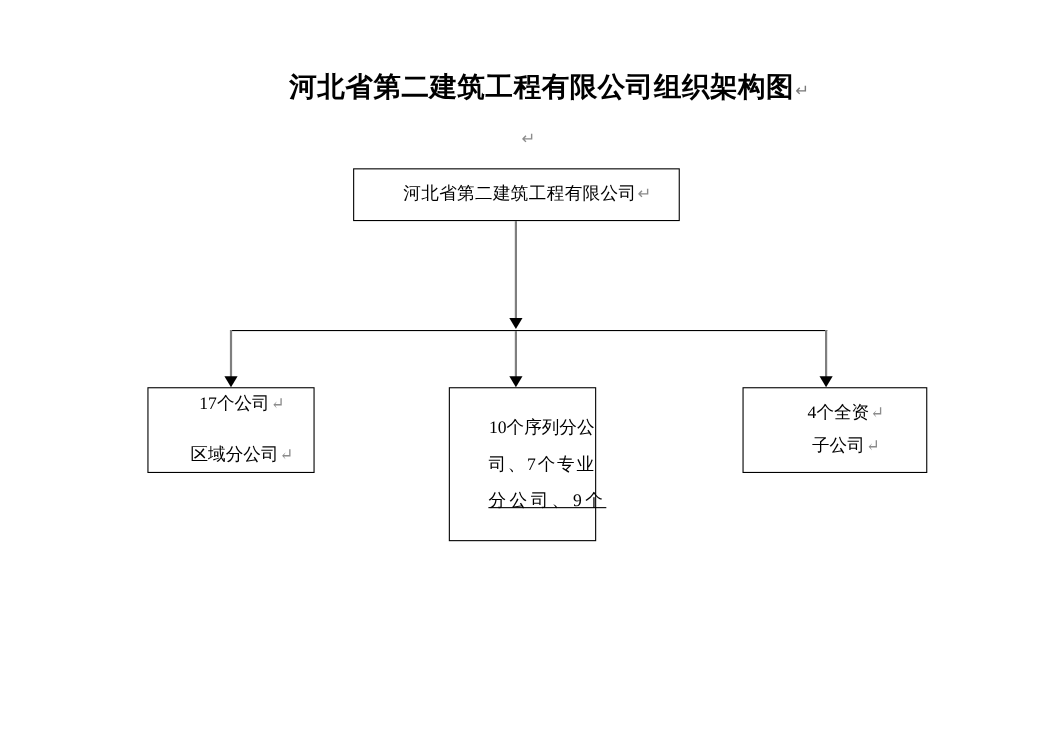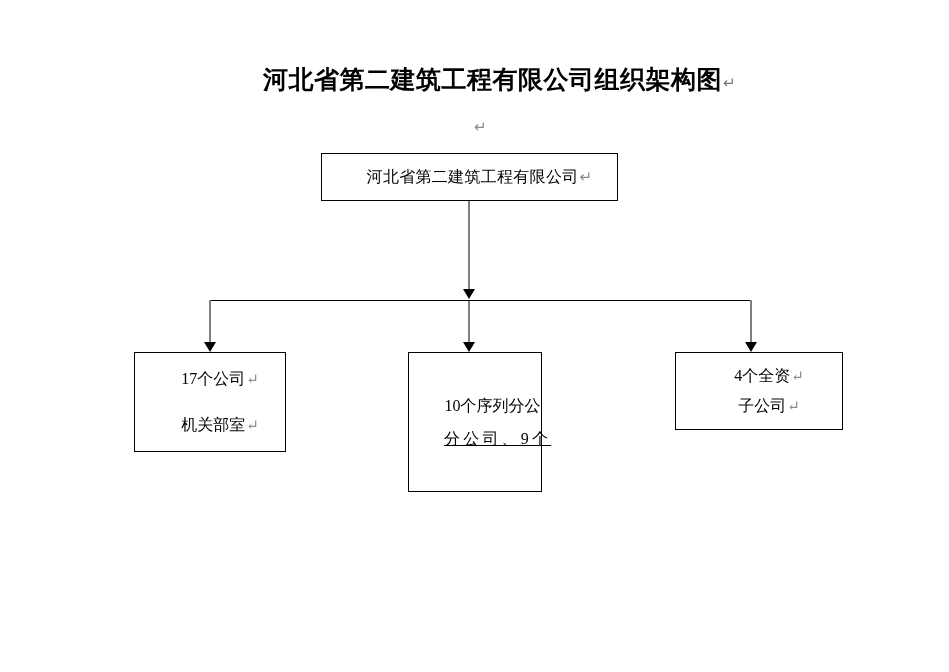--- a/index.html
+++ b/index.html
@@ -82,21 +82,21 @@
     font-size: 16px;
     line-height: 22px;
     letter-spacing: 0.3px;
     white-space: nowrap;
   }
 
   .node-left {
     left: 134px;
     top: 352px;
     width: 152px;
-    height: 100px;
+    height: 78px;
     gap: 16px;
   }
   .node-mid {
     left: 408px;
     top: 352px;
     width: 134px;
     height: 140px;
   }
   .node-right {
     left: 675px;
@@ -187,26 +187,27 @@
     <div class="v-line" style="left:750px; top:300px; height:44px;"></div>
     <div class="arrow-head" style="left:745px; top:342px;"></div>
   </div>
 
   <div class="node-box node-root">
     <div class="node-text"><span>河北省第二建筑工程有限公司</span><span class="pilcrow">↵</span></div>
   </div>
 
   <div class="node-box node-left">
     <div class="node-text"><span>17个公司</span><span class="pilcrow">↵</span></div>
-    <div class="node-text"><span>机关部室</span><span class="pilcrow">↵</span></div>
+    <div class="node-text"><span>区域分公司</span><span class="pilcrow">↵</span></div>
   </div>
 
   <div class="node-box node-mid">
     <div class="node-lines">
       <span class="node-text">10个序列分公</span>
+      <span class="node-text spread">司、7个专业</span>
       <span class="node-text spread2">分公司、9个</span>
     </div>
   </div>
 
   <div class="node-box node-right">
     <div class="node-text"><span>4个全资</span><span class="pilcrow">↵</span></div>
     <div class="node-text"><span>子公司</span><span class="pilcrow">↵</span></div>
   </div>
 
 </div>

